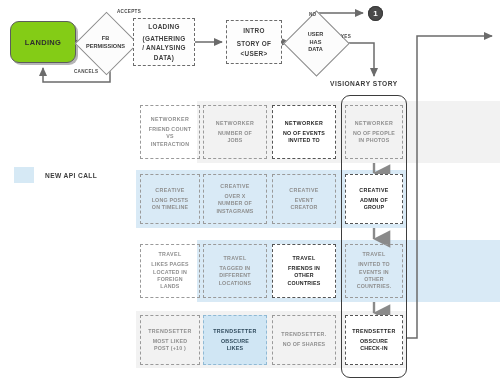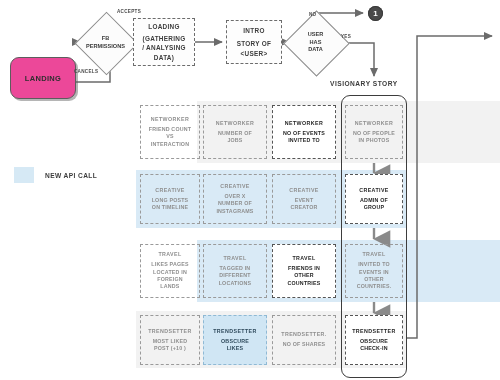--- a/index.html
+++ b/index.html
@@ -13,23 +13,23 @@
   }
   .stage{position:absolute;left:0;top:0;width:500px;height:380px;}
   .svg-layer{position:absolute;left:0;top:0;width:500px;height:380px;}
 
   
   .node{position:absolute;box-sizing:border-box;display:flex;
         align-items:center;justify-content:center;text-align:center;
         letter-spacing:.3px;}
   .node-landing{
     left:10px;top:21px;width:66px;height:42px;
-    background:#ec4899;border:1.6px solid #5d5d5d;border-radius:9px;
+    background:#84cc16;border:1.6px solid #5d5d5d;border-radius:9px;
     box-shadow:2px 2px 0 rgba(90,90,90,.45);
-    font-size:7.5px;font-weight:700;color:#2f2f2f;margin-top:36px;
+    font-size:7.5px;font-weight:700;color:#2f2f2f;
   }
   .node-dash{
     border:1.4px dashed #6c6c6c;background:#fdfdfd;
     font-size:6.4px;line-height:1.45;font-weight:700;color:#3c3c3c;
     flex-direction:column;padding:3px;
   }
   .node-loading{left:133px;top:18px;width:62px;height:48px;}
   .node-intro{left:226px;top:20px;width:56px;height:44px;}
 
   .diamond{position:absolute;}

